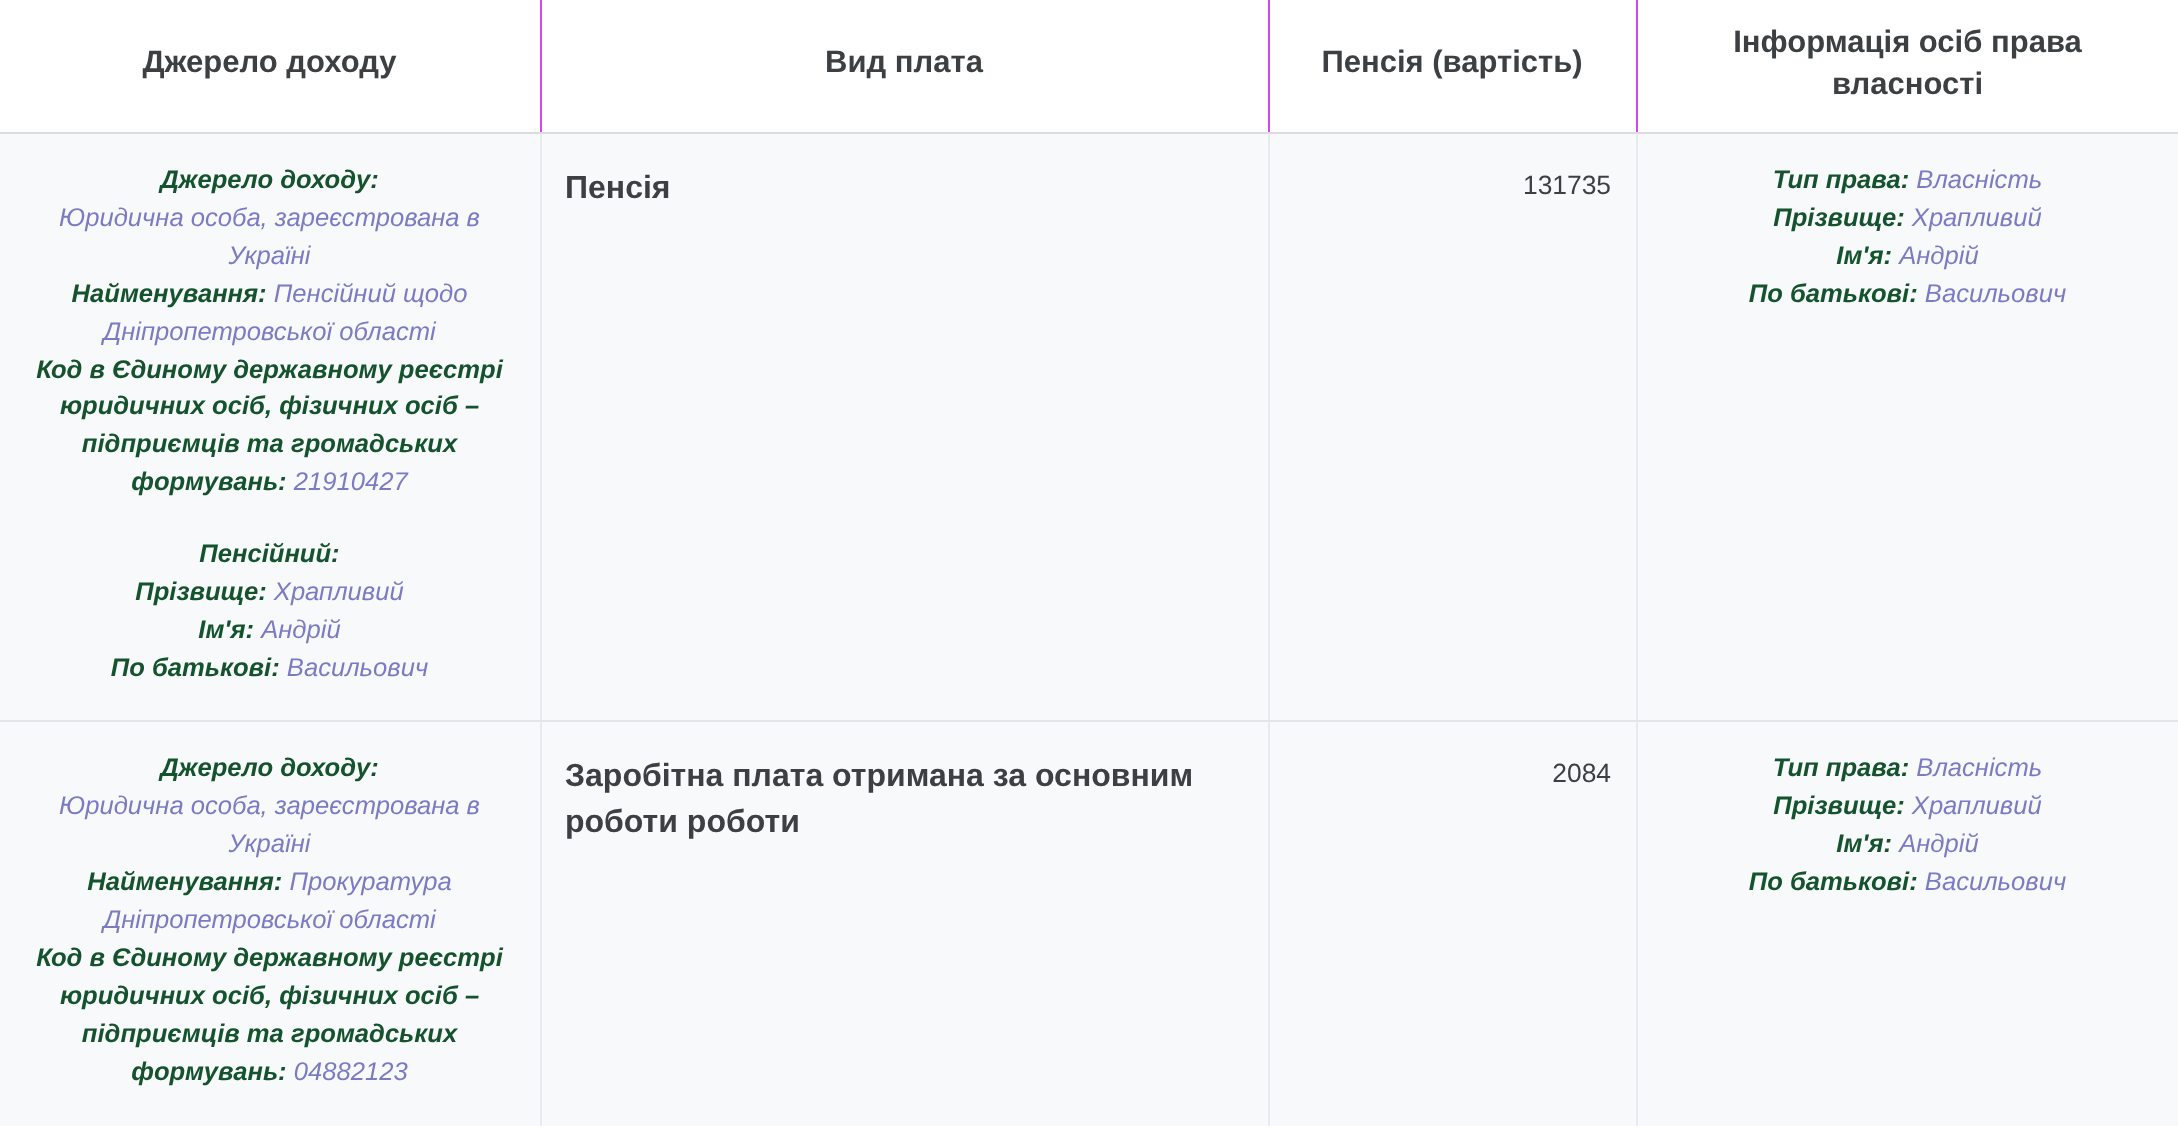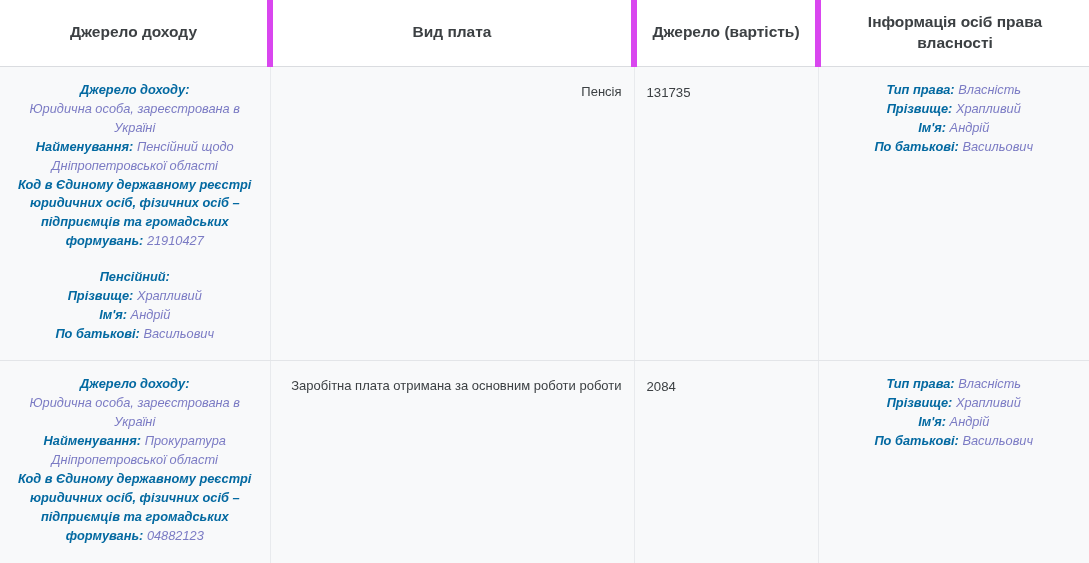--- a/index.html
+++ b/index.html
@@ -21,21 +21,21 @@
   }
 
   .income-table col.c-source  { width: 270px; }
   .income-table col.c-kind    { width: 364px; }
   .income-table col.c-amount  { width: 184px; }
   .income-table col.c-owner   { width: 271px; }
 
   .income-table thead th {
     background: #ffffff;
     border-bottom: 1px solid #dadce0;
-    border-right: 6px solid #d946ef;
+    border-right: 1px solid #d946ef;
     color: #3c4043;
     font-size: 15.5px;
     font-weight: bold;
     line-height: 1.35;
     padding: 12px 14px;
     text-align: center;
     vertical-align: middle;
     height: 56px;
     box-sizing: border-box;
   }
@@ -54,63 +54,64 @@
 
   
   .detail {
     text-align: center;
     color: #7b7bc4;
     font-size: 12.8px;
     font-style: italic;
     line-height: 1.48;
   }
   .detail .lbl {
-    color: #0369a1;
+    color: #14532d;
     font-weight: bold;
     font-style: italic;
   }
   .detail .val {
     color: #7b7bc4;
     font-style: italic;
     font-weight: normal;
   }
   .detail .line { display: block; }
   .detail .spacer { display: block; height: 17px; }
 
   
   .plain {
-    text-align: right;
+    text-align: left;
     color: #3c4043;
-    font-size: 13px;
+    font-size: 16px;
     line-height: 1.45;
     padding-top: 2px;
+    font-weight: bold;
   }
   .amount {
-    text-align: left;
+    text-align: right;
     color: #3c4043;
     font-size: 13.2px;
     line-height: 1.45;
     padding-top: 2px;
   }
 </style>
 </head>
 <body>
 
 <table class="income-table">
   <colgroup>
     <col class="c-source">
       <col class="c-kind">
       <col class="c-amount">
       <col class="c-owner">
   </colgroup>
   <thead>
     <tr>
       <th>Джерело доходу</th>
       <th>Вид плата</th>
-      <th>Джерело (вартість)</th>
+      <th>Пенсія (вартість)</th>
       <th class="last">Інформація осіб права власності</th>
     </tr>
   </thead>
   <tbody>
 
     <tr>
       <td>
         <div class="detail">
           <span class="line">
             <span class="lbl">Джерело доходу:</span>

